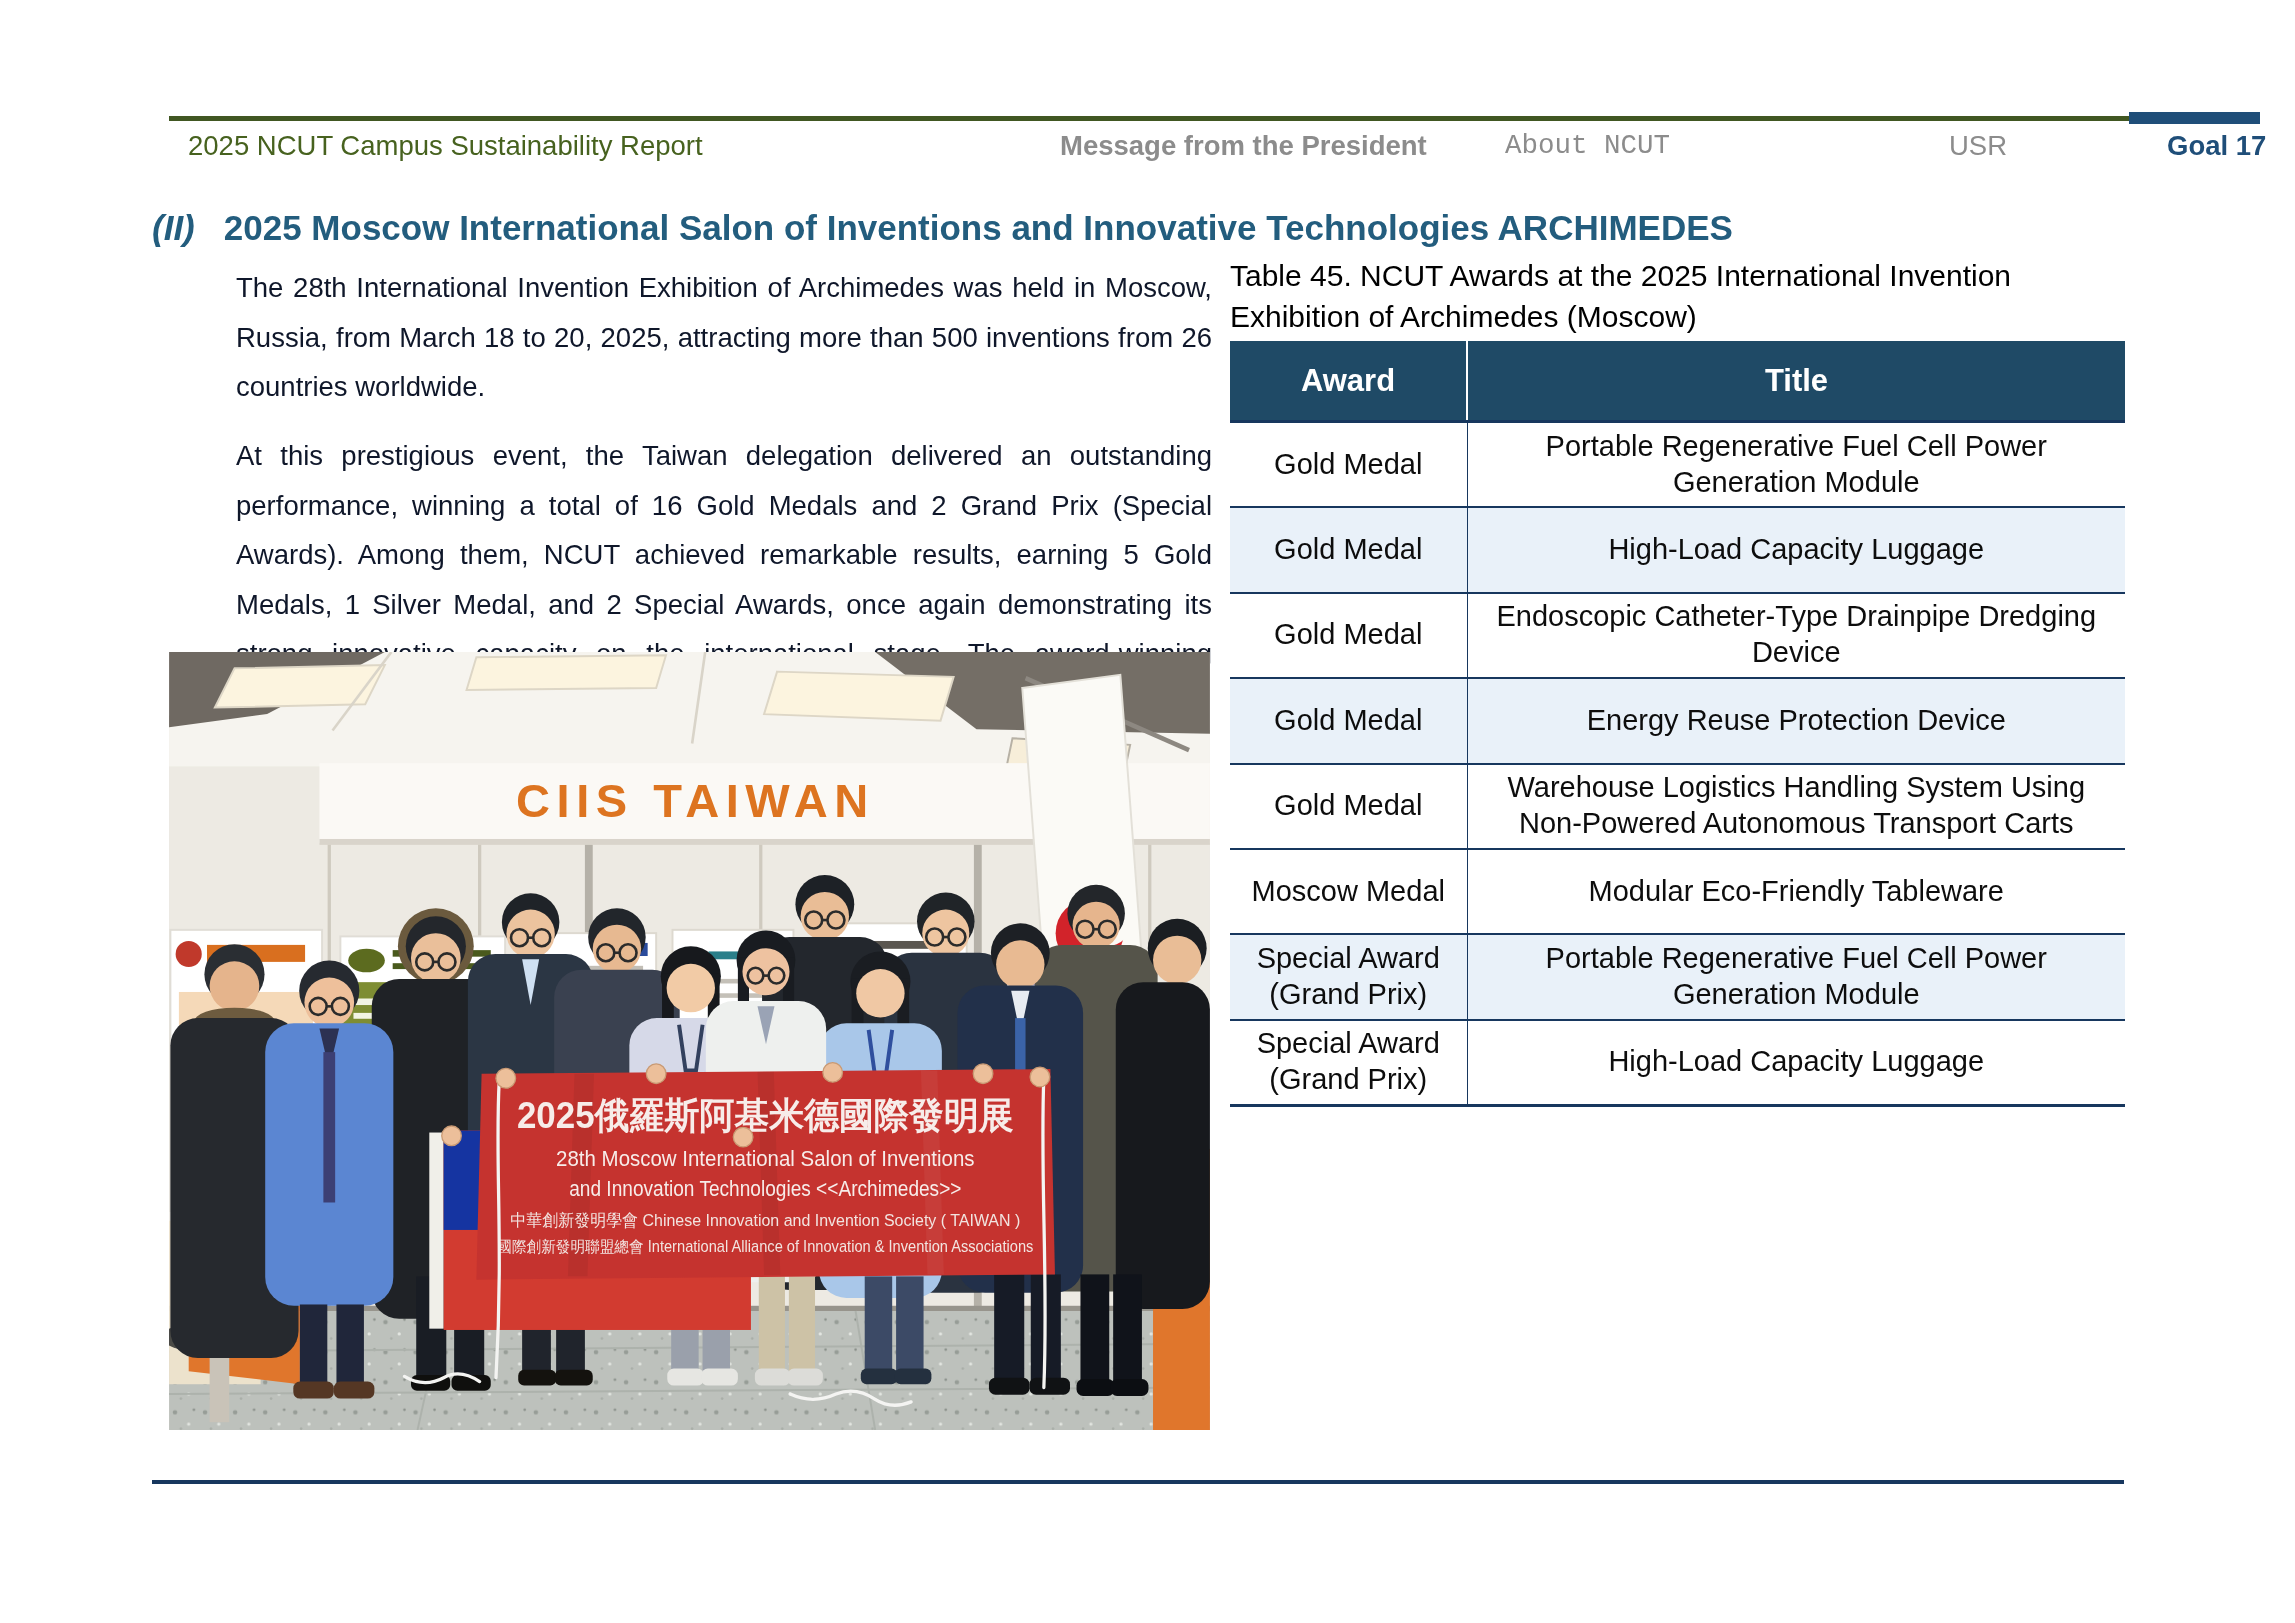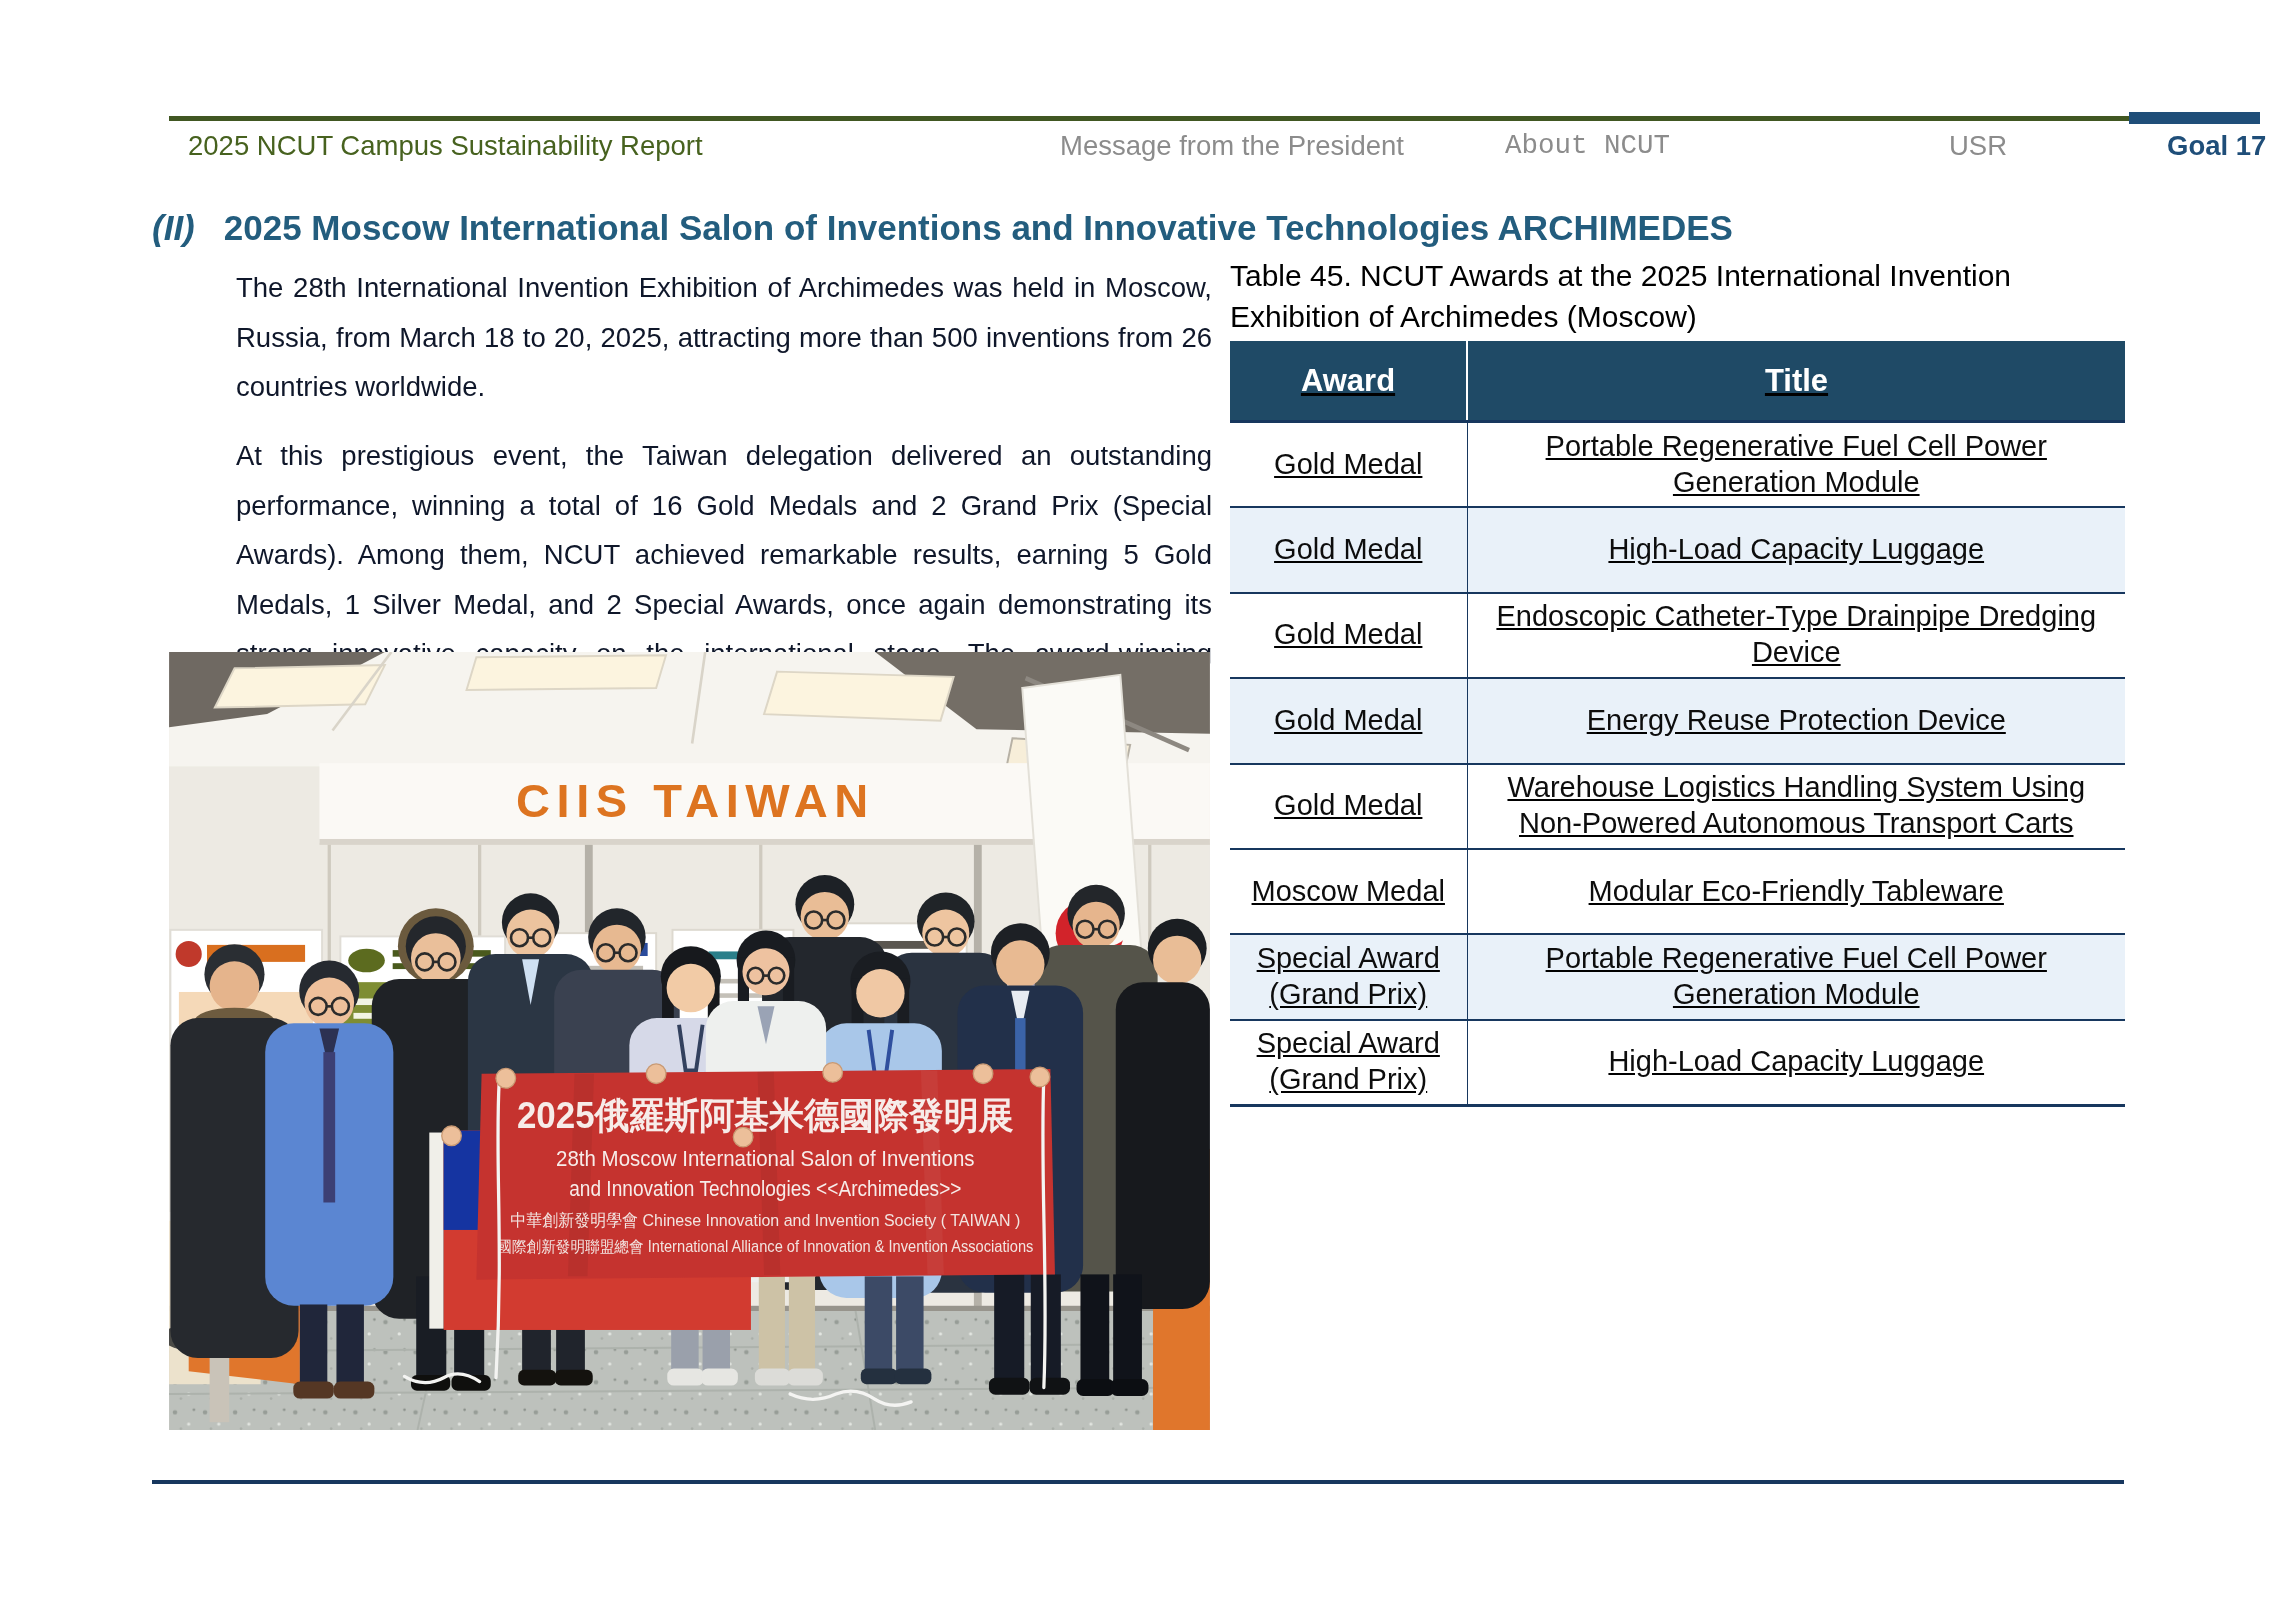--- a/index.html
+++ b/index.html
@@ -9,21 +9,21 @@
     background:#ffffff;
     font-family:"Liberation Sans", sans-serif;
     overflow:hidden;
   }
   
   .rule-green{position:absolute;left:169px;top:116px;width:1961px;height:5.2px;background:#415722;}
   .rule-blue{position:absolute;left:2129px;top:112px;width:131px;height:12.4px;background:#1f4e79;}
   .hdr-item{position:absolute;top:130px;font-size:27.5px;white-space:nowrap;}
   .hdr-title{left:188px;color:#47621f;}
   .hdr-gray{color:#8c8c8c;}
-  .hdr-msg{left:1060px;}
+  .hdr-msg{left:1060px;font-weight:bold;}
   .hdr-about{left:1505px;font-family:Liberation Mono, monospace;}
   .hdr-usr{left:1949px;}
   .hdr-goal{left:2167px;color:#1f4e79;font-weight:bold;}
   
   .section-heading{
     position:absolute;left:152px;top:208px;width:1897px;
     font-size:35px;font-weight:bold;color:#235d7e;white-space:nowrap;
   }
   .section-heading .sec-num{display:inline-block;margin-right:29px;font-style:italic;}
   
@@ -51,21 +51,21 @@
     background:#1f4a66;color:#ffffff;font-weight:bold;font-size:31px;
     height:77px;vertical-align:middle;text-align:center;
     border-bottom:3.3px solid #17375e;
   }
   .awards-table th.col-award{width:234px;border-right:2px solid #ffffff;}
   .awards-table td{
     font-size:29px;line-height:1.24;color:#0d0d0d;text-align:center;vertical-align:middle;
     height:73px;padding:5.2px 14.4px;background:#ffffff;
   }
   .awards-table td.award-cell{border-right:1.3px solid #17375e;}
-  .awards-table tr{border-bottom:2.6px solid #17375e;text-decoration:underline;}
+  .awards-table tr{border-bottom:2.6px solid #17375e;}
   .awards-table tr.alt td{background:#e9f1f9;}
   .awards-table tr:last-child{border-bottom:3.3px solid #17375e;}
   
   .footer-rule{position:absolute;left:152px;top:1480px;width:1972px;height:3.9px;background:#17375e;}
   .page-number{
     position:absolute;left:0;top:1492px;width:2295px;text-align:center;
     font-size:50px;color:#1e3a66;font-weight:bold;
   }
   .page-number span{display:inline-block;transform:scaleX(.58);letter-spacing:-1.3px;}
 </style>

